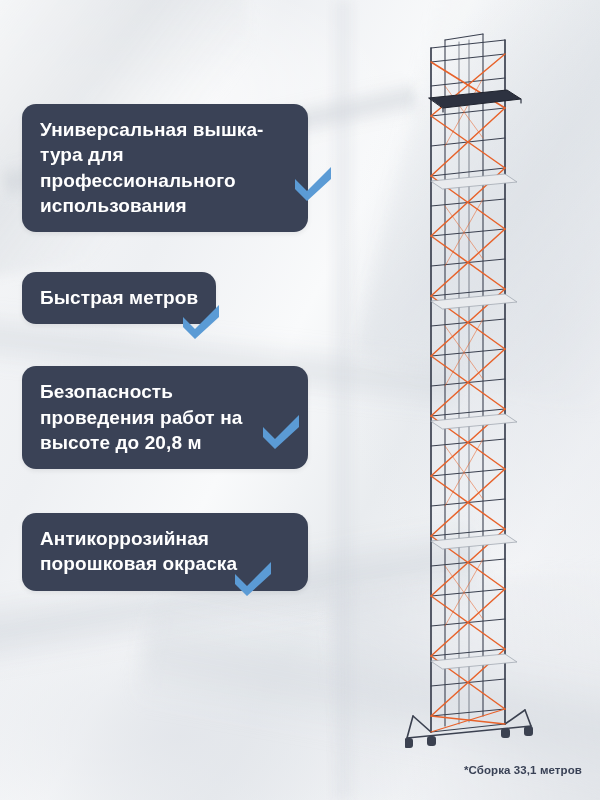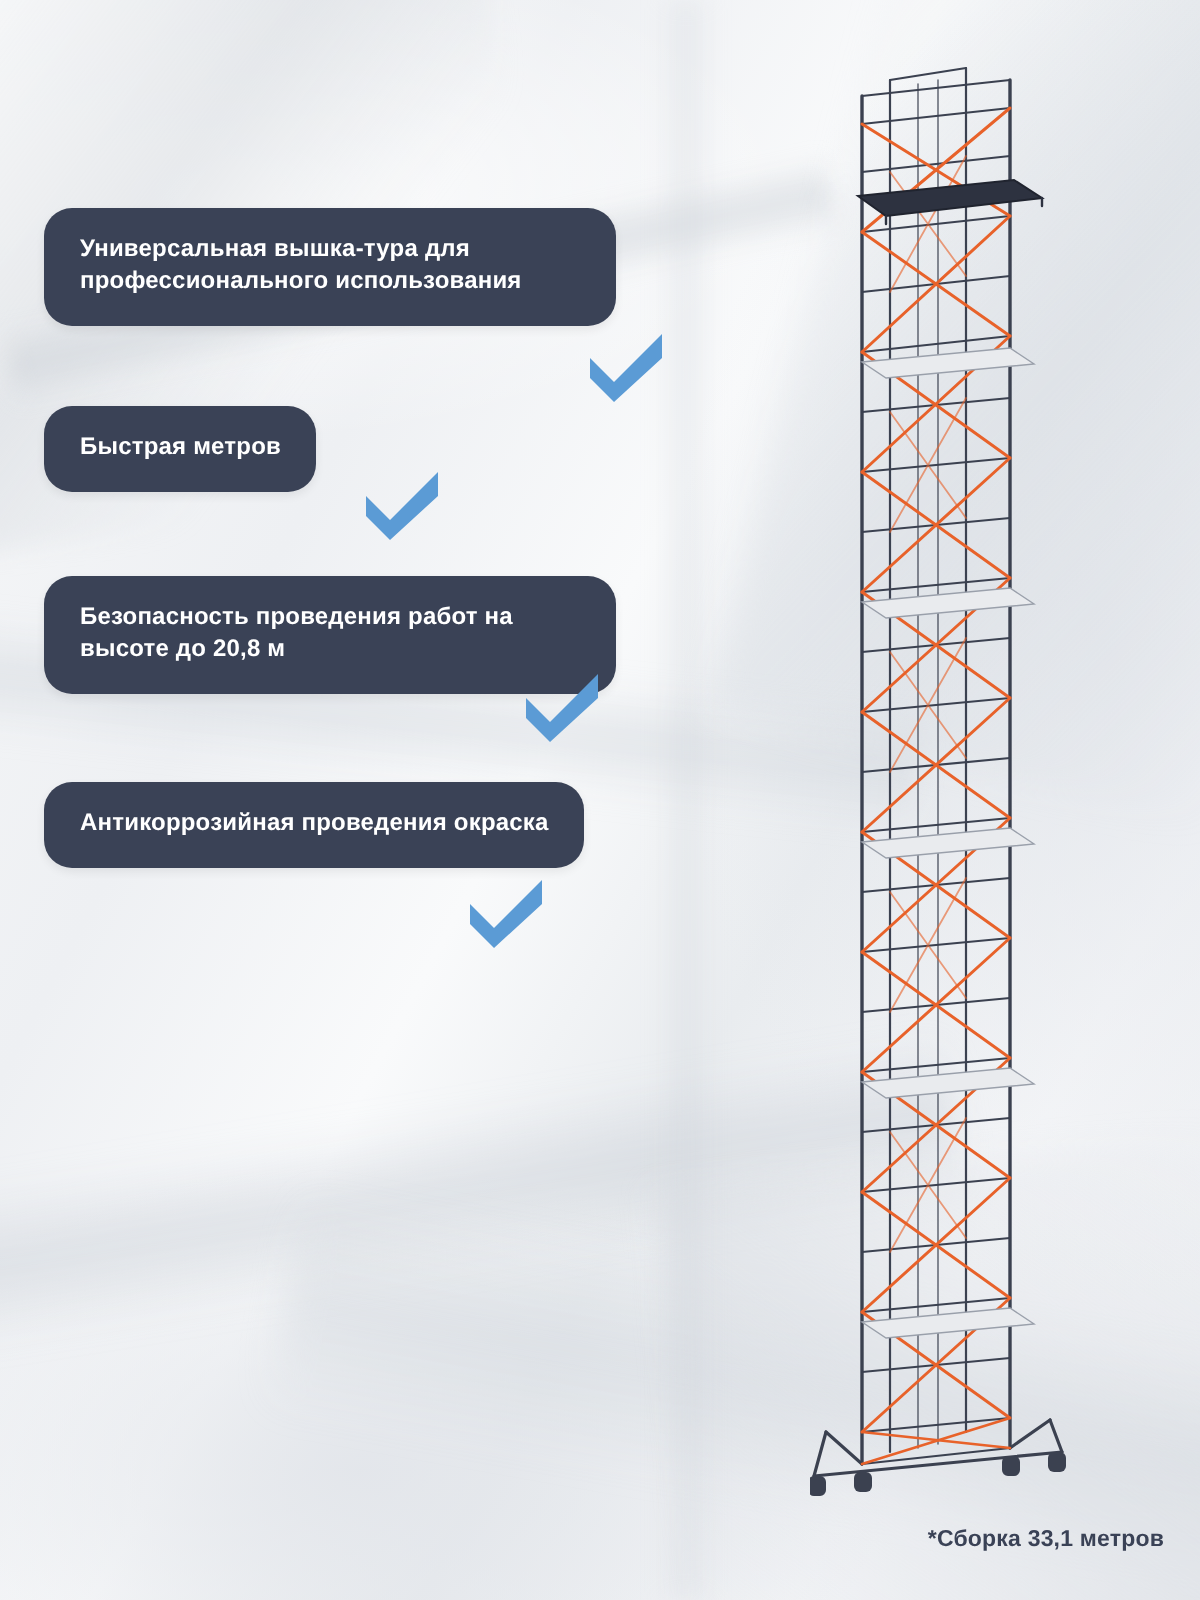--- a/index.html
+++ b/index.html
@@ -88,21 +88,21 @@
   .feature {
     position: relative;
     margin-bottom: 18px;
   }
   .bubble {
     display: inline-block;
     background: #3a4256;
     color: #ffffff;
     border-radius: 14px;
     padding: 13px 18px 14px 18px;
-    font-size: 12px;
+    font-size: 19px;
     line-height: 1.33;
     font-weight: 700;
     letter-spacing: 0.1px;
     max-width: 286px;
     box-shadow: 0 2px 5px rgba(0,0,0,0.07);
   }
   .check {
     position: absolute;
     width: 42px;
     height: 42px;
@@ -179,21 +179,21 @@
     <div class="feature f4">
       <div class="bubble">Безопасность проведения работ на высоте до 20,8 м</div>
       <div class="check">
         <svg width="42" height="42" viewBox="0 0 42 42">
           <path d="M3 19 L15 31 L39 7 L39 19 L15 41 L3 29 Z" fill="#5b9bd5"></path>
         </svg>
       </div>
     </div>
 
     <div class="feature f5">
-      <div class="bubble">Антикоррозийная проведения окраска</div>
+      <div class="bubble">Антикоррозийная порошковая окраска</div>
       <div class="check">
         <svg width="42" height="42" viewBox="0 0 42 42">
           <path d="M3 19 L15 31 L39 7 L39 19 L15 41 L3 29 Z" fill="#5b9bd5"></path>
         </svg>
       </div>
     </div>
 
   </div>
 
   <div class="tower-wrap">

